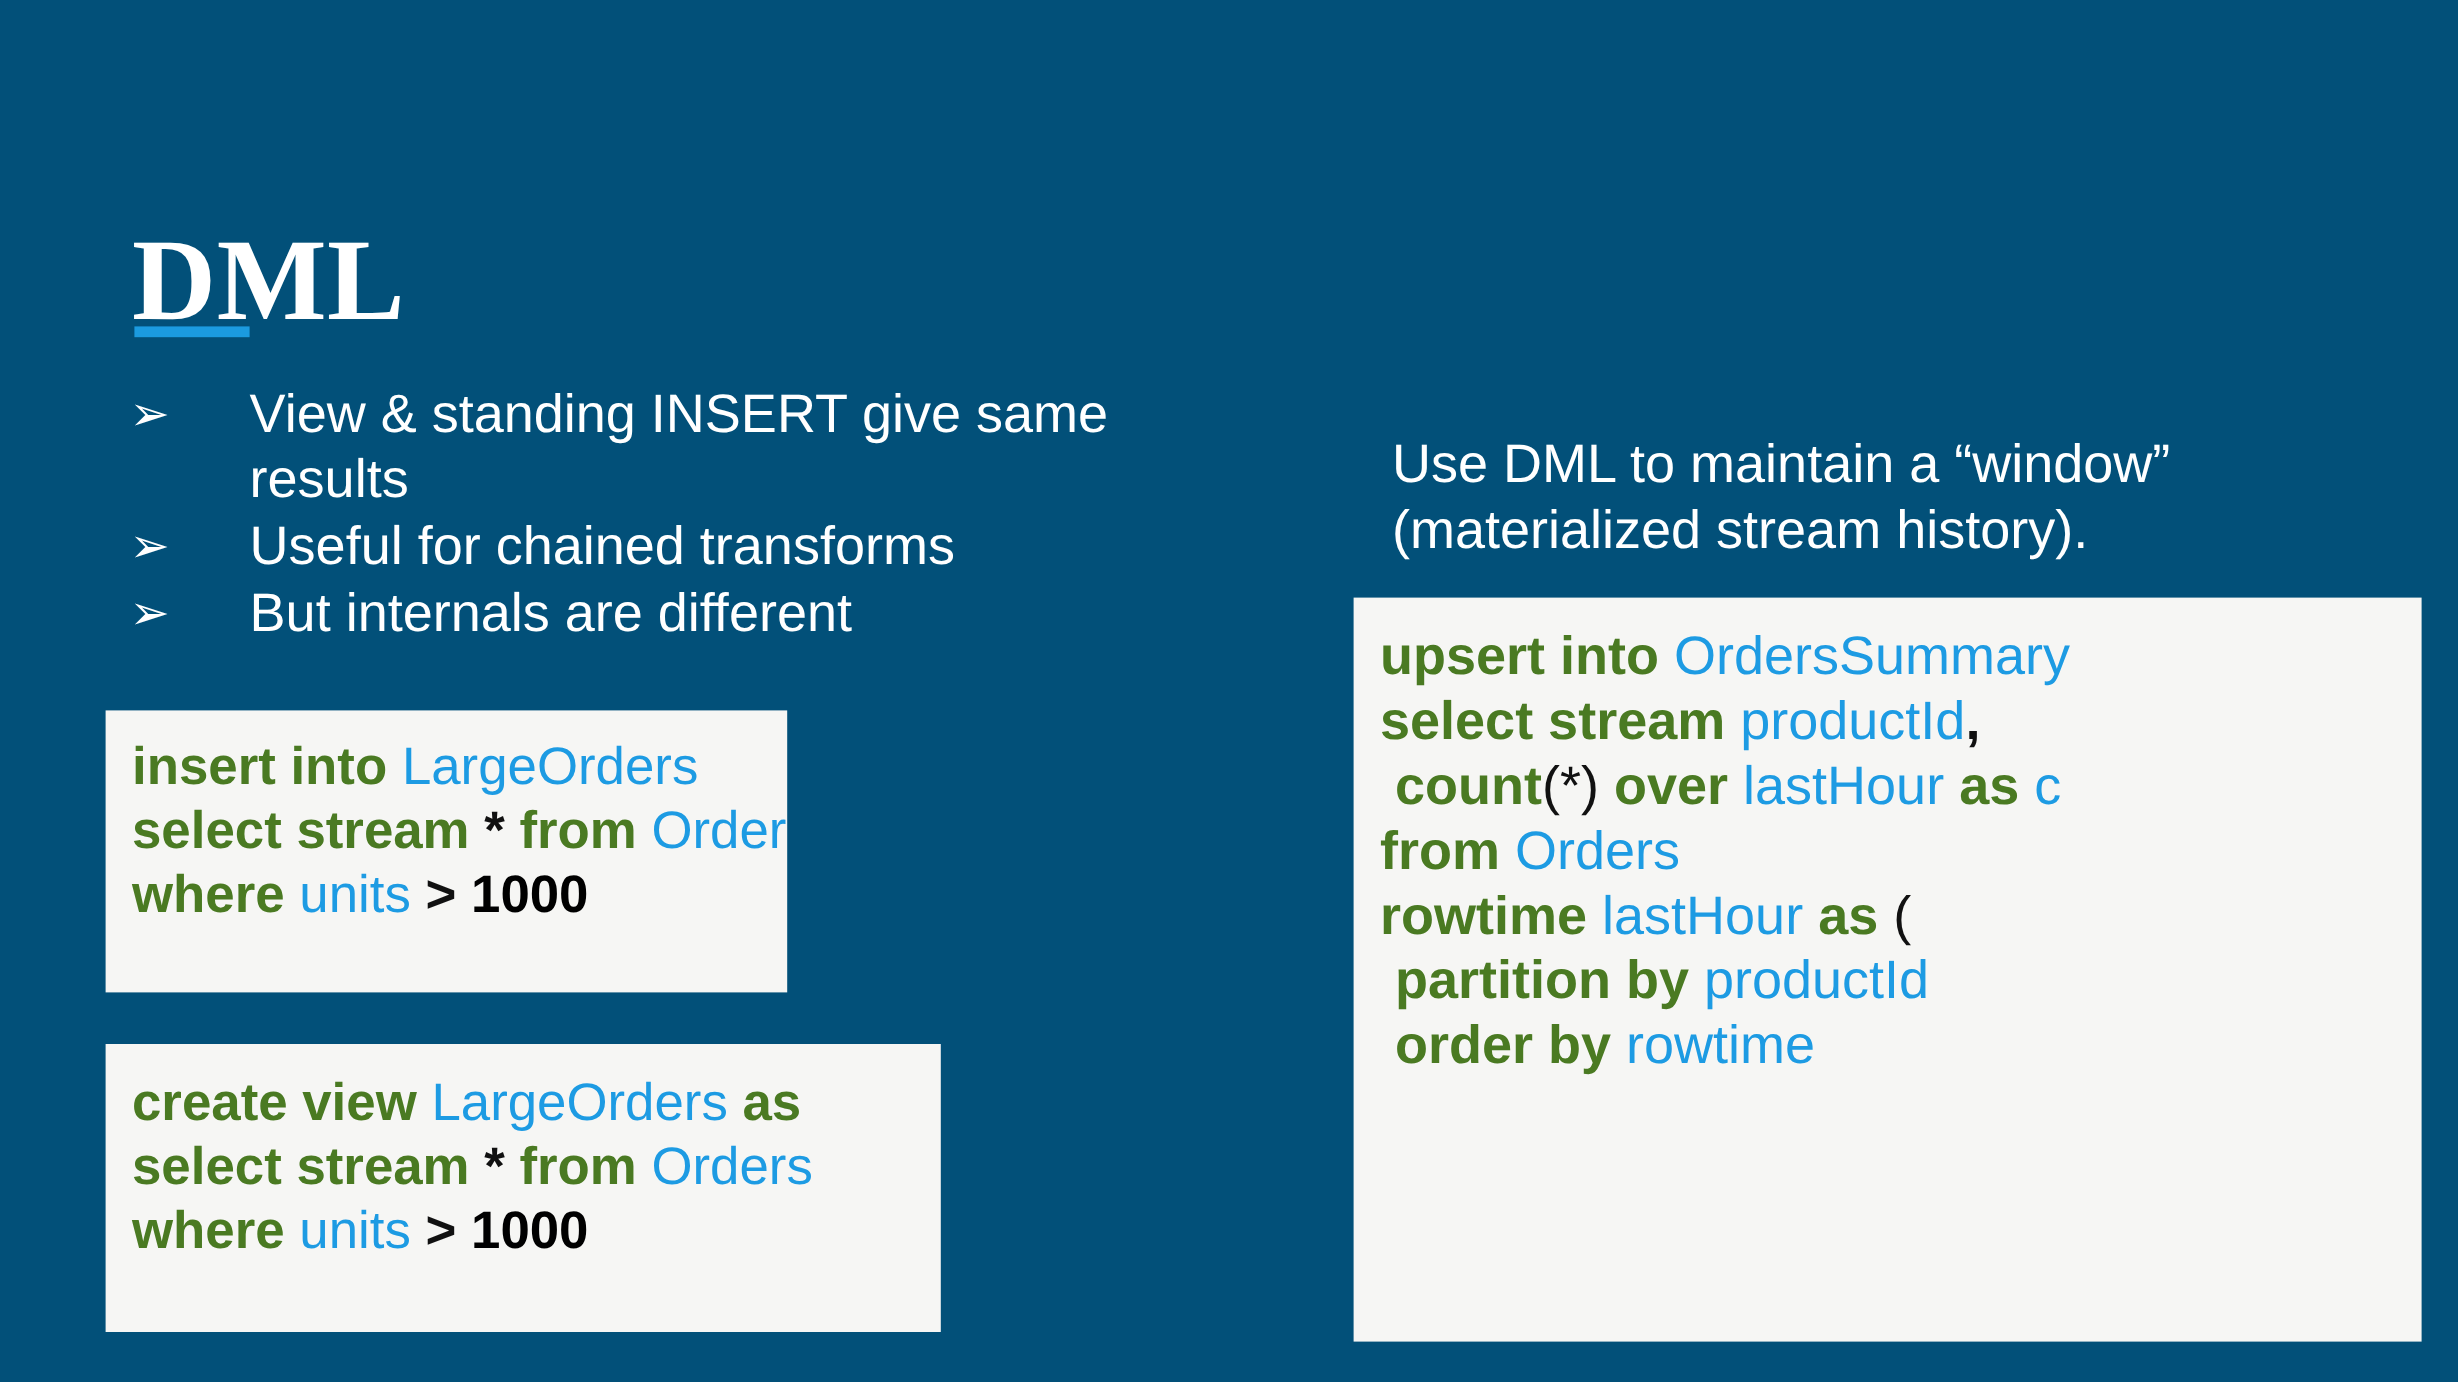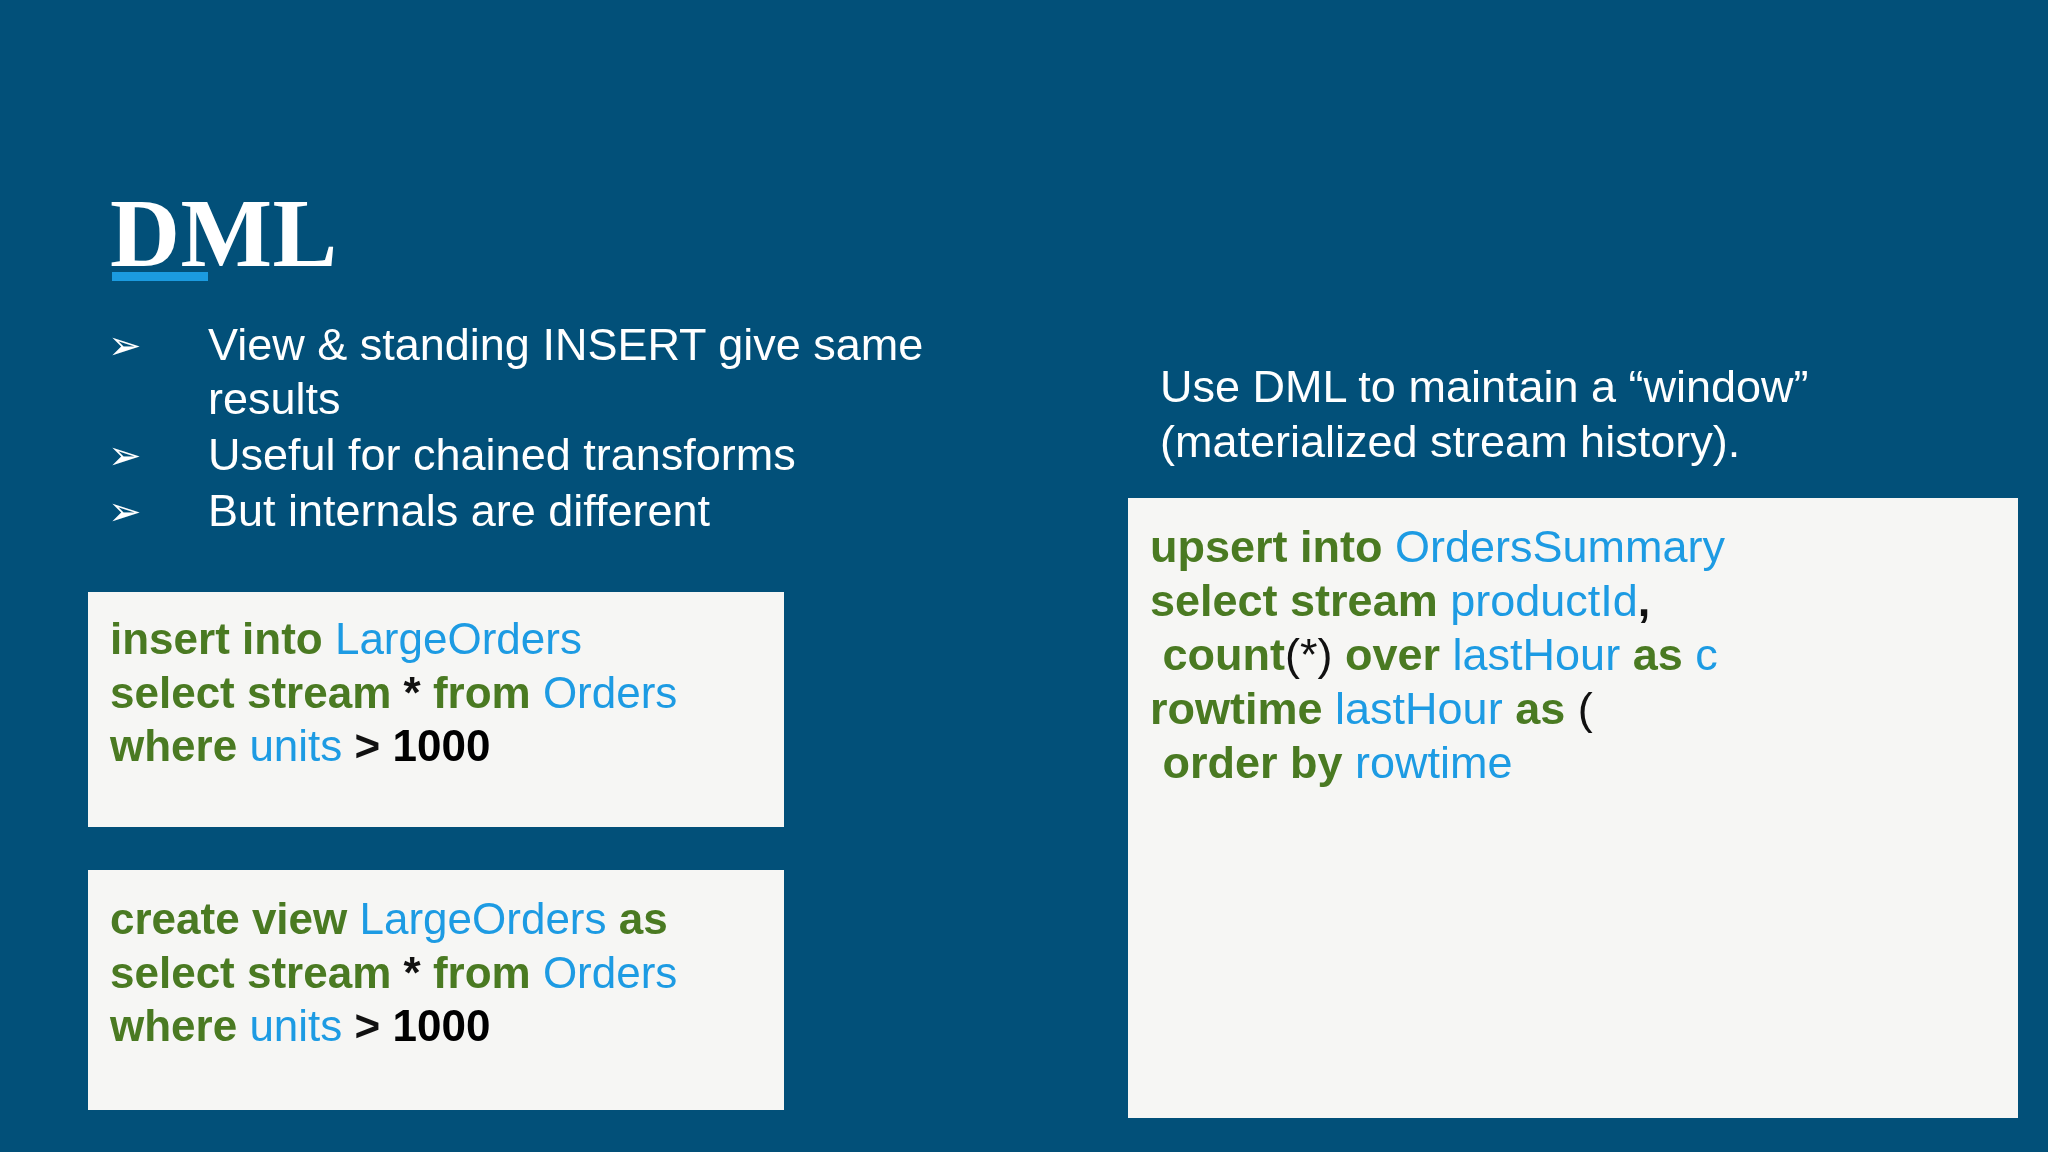--- a/index.html
+++ b/index.html
@@ -86,21 +86,21 @@
   
   .code-box {
     position: absolute;
     background: #F6F6F4;
     box-sizing: border-box;
     overflow: hidden;
   }
   #code-box-insert {
     left: 88px;
     top: 592px;
-    width: 696px;
+    width: 568px;
     height: 235px;
     padding: 20px 22px 12px 22px;
   }
   #code-box-view {
     left: 88px;
     top: 870px;
     width: 696px;
     height: 240px;
     padding: 22px 36px 12px 22px;
   }
@@ -161,17 +161,19 @@
     </div>
   <div class="code-box" id="code-box-view">
       <div class="code-line"><span class="kw">create view </span><span class="id">LargeOrders</span><span class="kw"> as</span></div>
       <div class="code-line"><span class="kw">select stream </span><span class="op">*</span><span class="kw"> from </span><span class="id">Orders</span></div>
       <div class="code-line"><span class="kw">where </span><span class="id">units</span><span class="pn"> </span><span class="op">&gt;</span><span class="pn"> </span><span class="num">1000</span></div>
     </div>
   <div class="code-box" id="code-box-upsert">
       <div class="code-line"><span class="kw">upsert into </span><span class="id">OrdersSummary</span></div>
       <div class="code-line"><span class="kw">select stream </span><span class="id">productId</span><span class="op">,</span></div>
       <div class="code-line"><span class="pn"> </span><span class="kw">count</span><span class="pn">(*)</span><span class="kw"> over </span><span class="id">lastHour</span><span class="kw"> as </span><span class="id">c</span></div>
+      <div class="code-line"><span class="kw">from </span><span class="id">Orders</span></div>
       <div class="code-line"><span class="kw">rowtime </span><span class="id">lastHour</span><span class="kw"> as </span><span class="pn">(</span></div>
+      <div class="code-line"><span class="kw"> partition by </span><span class="id">productId</span></div>
       <div class="code-line"><span class="kw"> order by </span><span class="id">rowtime</span></div>
     </div>
 
 </div>
 
 </body></html>

